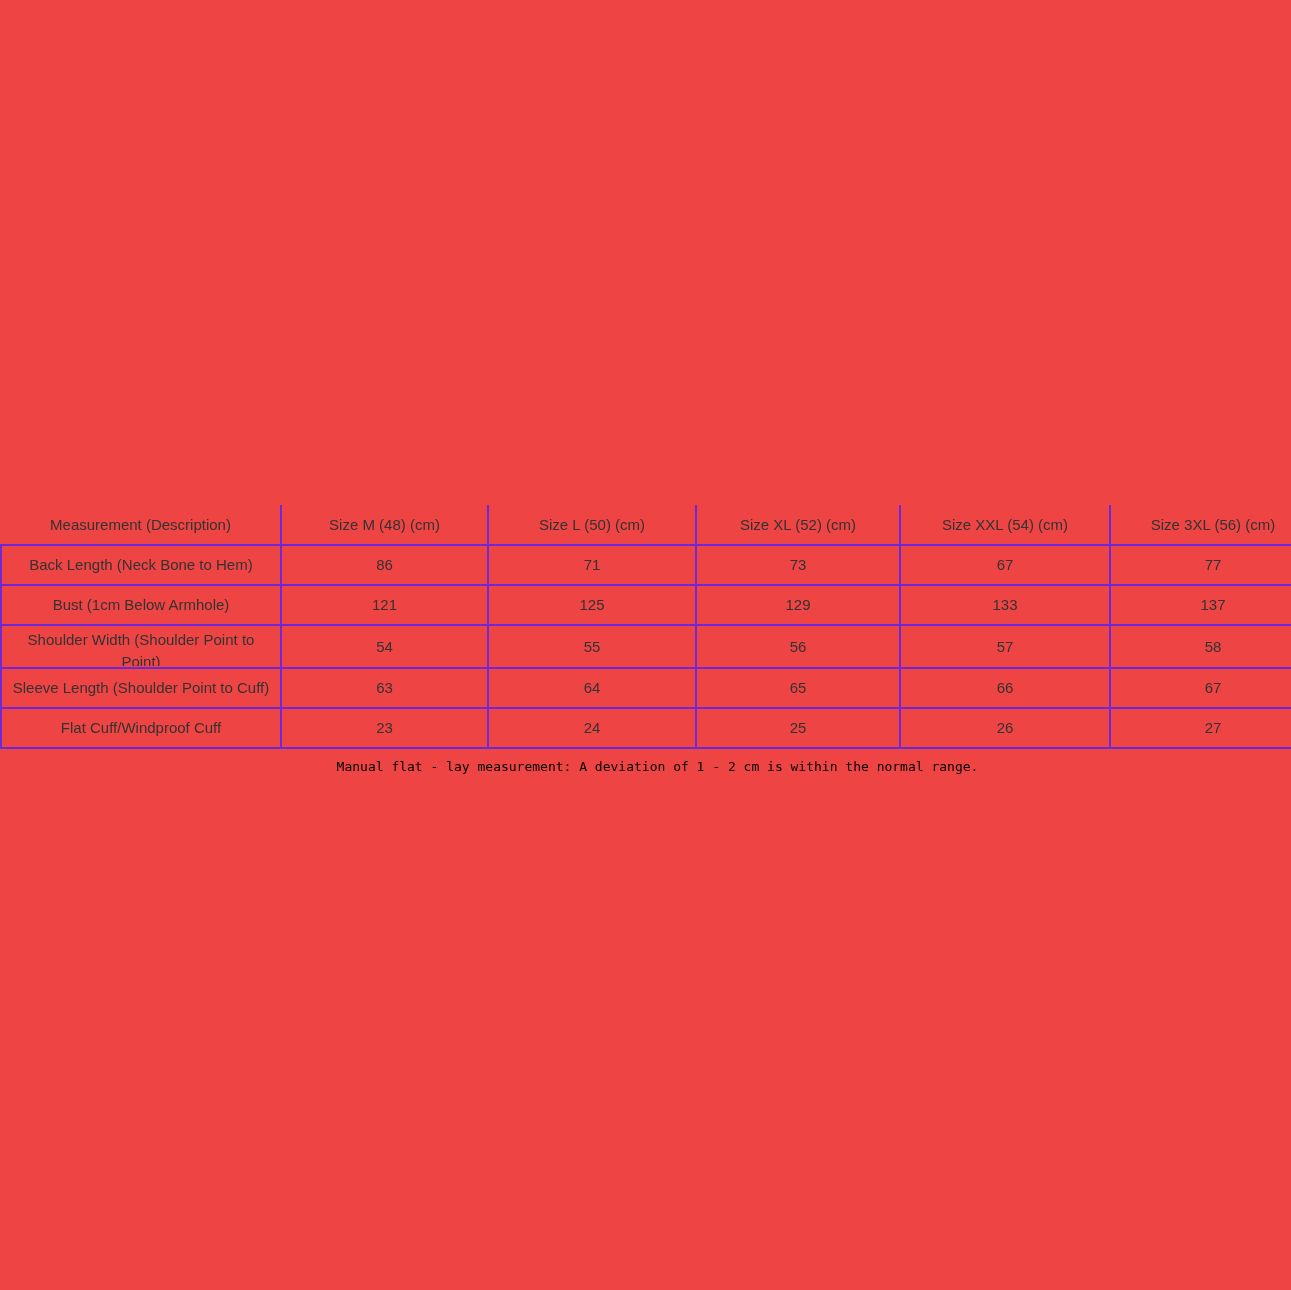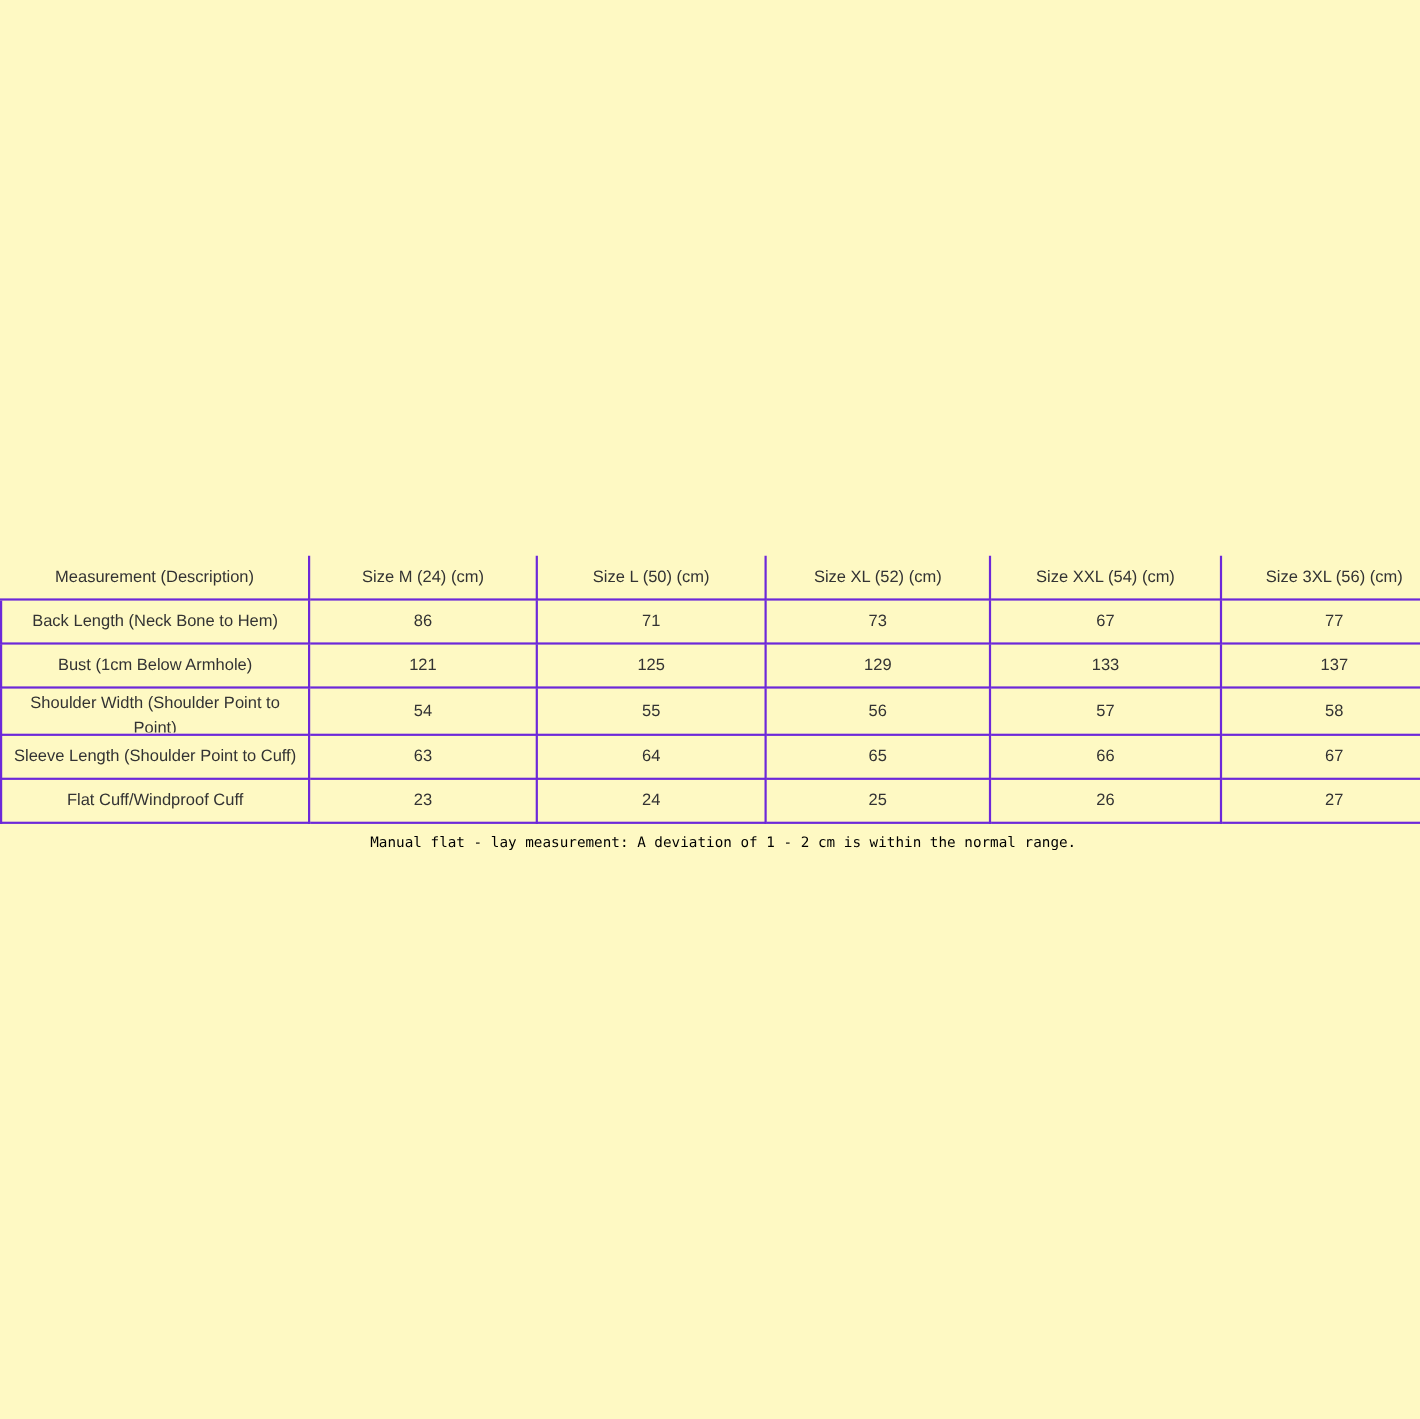--- a/index.html
+++ b/index.html
@@ -1,20 +1,20 @@
 <!DOCTYPE html>
 <html><head>
 <meta charset="utf-8">
 <style>
   html, body { margin: 0; padding: 0; background: #ffffff; }
   .page {
     position: relative;
     width: 1291px;
     height: 1290px;
-    background: #fef9c3;
+    background: #ef4444;
     overflow: hidden;
     font-family: "Liberation Sans", sans-serif;
   }
   .table-clip {
     position: absolute;
     left: 0;
     top: 505px;
     width: 1291px;
     overflow: hidden;
   }
@@ -76,21 +76,21 @@
         <col style="width:280px">
         <col style="width:207px">
         <col style="width:208px">
         <col style="width:204px">
         <col style="width:210px">
         <col style="width:206px">
       </colgroup>
       <thead>
         <tr>
           <th>Measurement (Description)</th>
-          <th>Size M (24) (cm)</th>
+          <th>Size M (48) (cm)</th>
           <th>Size L (50) (cm)</th>
           <th>Size XL (52) (cm)</th>
           <th>Size XXL (54) (cm)</th>
           <th>Size 3XL (56) (cm)</th>
         </tr>
       </thead>
       <tbody>
         <tr>
           <td>Back Length (Neck Bone to Hem)</td>
           <td>86</td>

